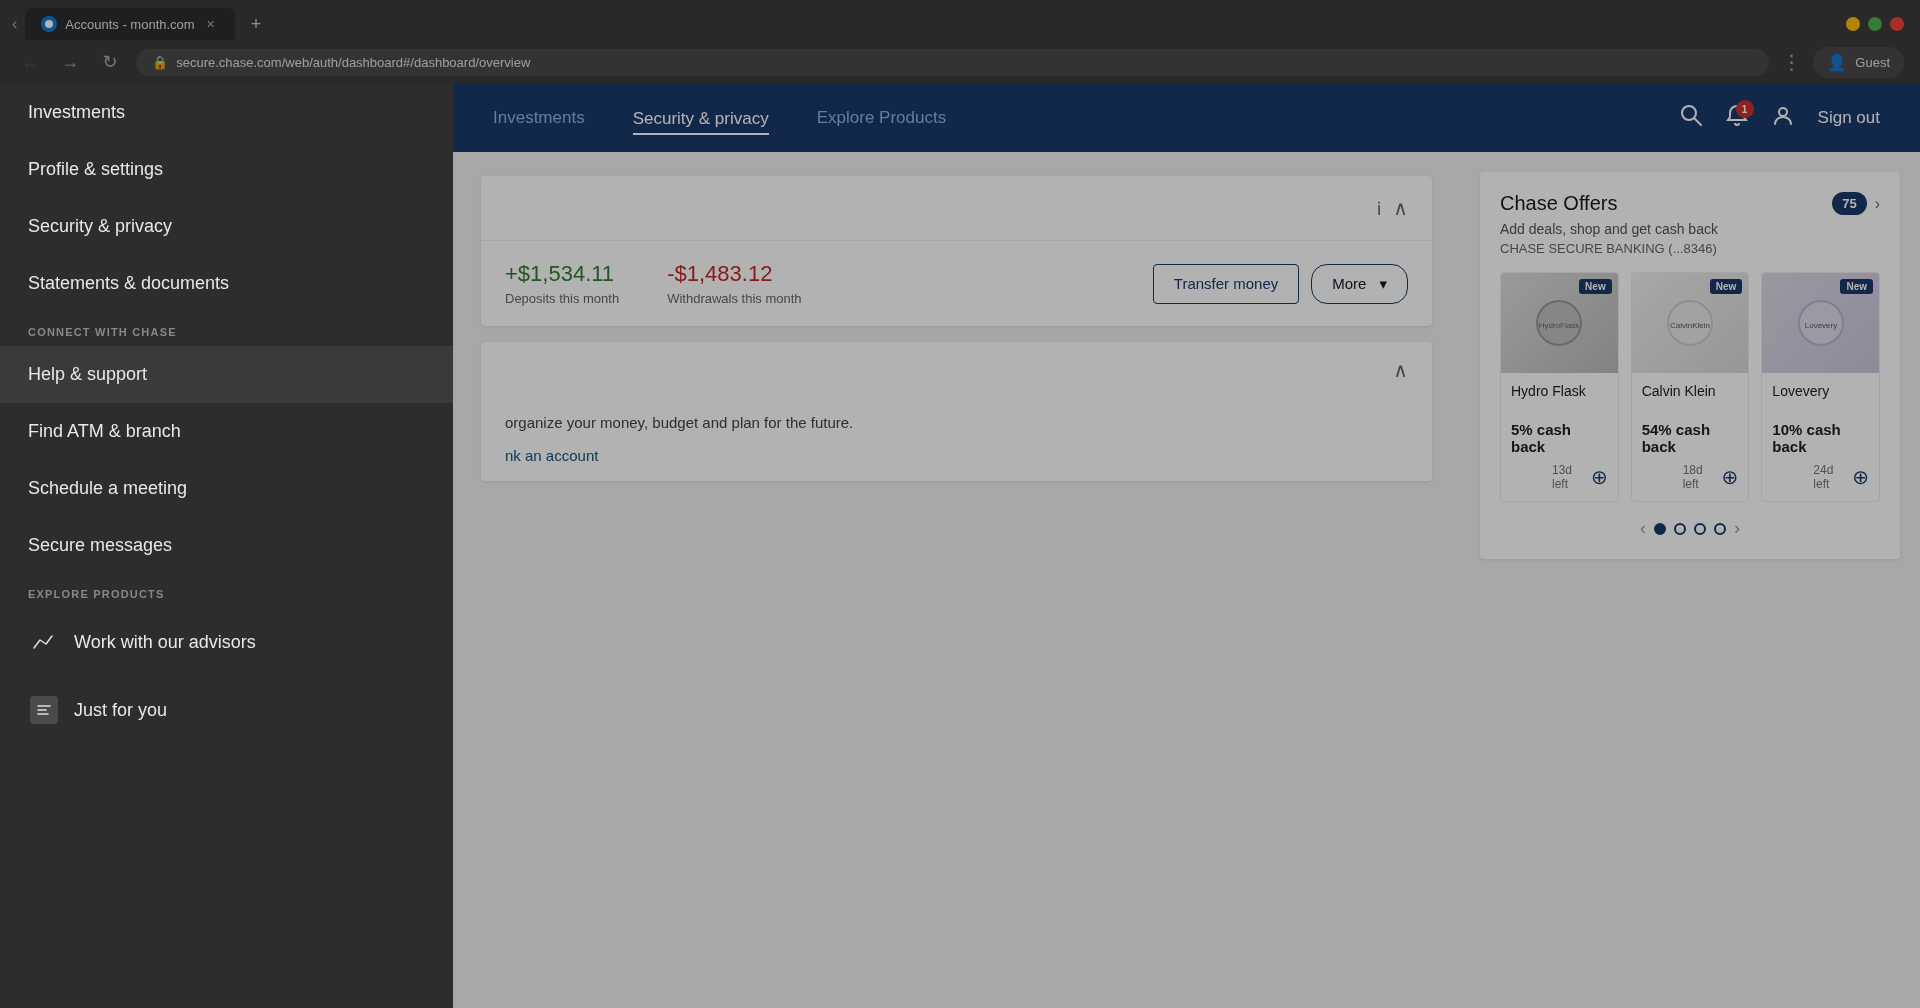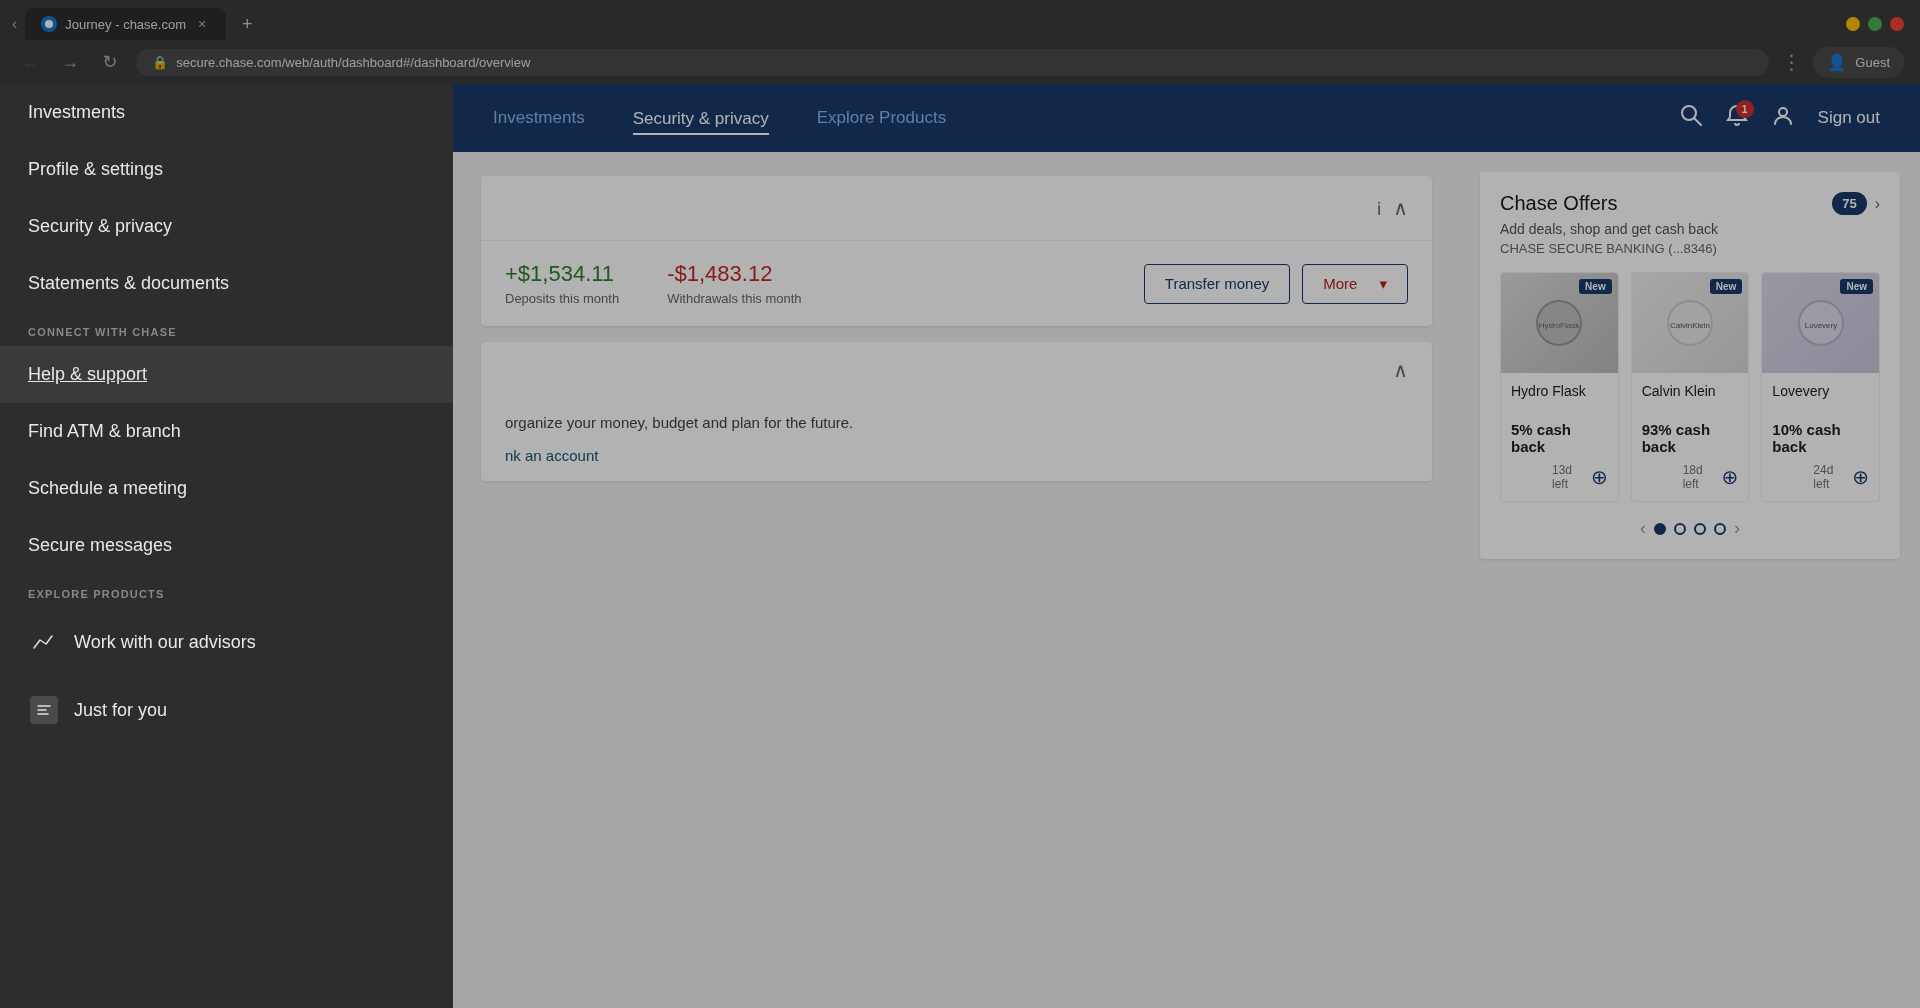--- a/index.html
+++ b/index.html
@@ -62,21 +62,21 @@
     .card-actions { display: flex; gap: 12px; align-items: center; }
     .info-icon { color: #666; font-size: 18px; cursor: pointer; }
     .chevron-icon { color: #666; font-size: 20px; cursor: pointer; }
     .account-card-body { padding: 20px 24px; display: flex; gap: 48px; align-items: center; }
     .account-stat { display: flex; flex-direction: column; }
     .stat-value { font-size: 22px; font-weight: 400; color: #1a3a6b; }
     .stat-value.positive { color: #2e7d32; }
     .stat-value.negative { color: #c62828; }
     .stat-label { font-size: 13px; color: #666; margin-top: 4px; }
     .btn-transfer { background: white; border: 1.5px solid #1a3a6b; color: #1a3a6b; padding: 10px 20px; border-radius: 4px; font-size: 15px; cursor: pointer; }
-    .btn-more { background: white; border: 1.5px solid #1a3a6b; color: #b91c1c; padding: 10px 20px; border-radius: 4px; font-size: 15px; cursor: pointer; display: flex; align-items: center; gap: 22px; }
+    .btn-more { background: white; border: 1.5px solid #1a3a6b; color: #0f172a; padding: 10px 20px; border-radius: 16px; font-size: 15px; cursor: pointer; display: flex; align-items: center; gap: 13px; }
 
     
     .budget-card { background: white; border-radius: 4px; margin-bottom: 16px; box-shadow: 0 1px 3px rgba(0,0,0,0.1); }
     .budget-card-header { padding: 16px 24px; display: flex; justify-content: flex-end; }
     .budget-card-body { padding: 16px 24px; }
     .budget-text { font-size: 15px; color: #444; margin-bottom: 16px; }
     .link-account { color: #1a5276; font-size: 15px; cursor: pointer; text-decoration: none; }
 
     
     .right-panel { width: 460px; flex-shrink: 0; padding: 20px 20px; overflow-y: auto; }
@@ -114,21 +114,21 @@
 </head>
 <body>
 
 <div class="browser-chrome">
 
   <div class="tab-bar">
     <div style="display:flex; align-items:center; gap:4px; flex:1;">
       <button style="background:none;border:none;color:#aaa;font-size:16px;cursor:pointer;padding:4px;">‹</button>
       <div class="tab">
         <div class="tab-favicon"></div>
-        <span class="tab-title">Journey - chase.com</span>
+        <span class="tab-title">Accounts - month.com</span>
         <span class="tab-close">×</span>
       </div>
       <button class="tab-new">+</button>
     </div>
     <div style="display:flex; gap:8px; align-items:center; margin-right:8px;">
       <button class="win-btn minimize"></button>
       <button class="win-btn maximize"></button>
       <button class="win-btn close"></button>
     </div>
   </div>
@@ -163,21 +163,21 @@
     </div>
     <div class="sidebar-nav-item">
       <span>Security &amp; privacy</span>
     </div>
     <div class="sidebar-nav-item">
       <span>Statements &amp; documents</span>
     </div>
 
     <div class="sidebar-section-label">CONNECT WITH CHASE</div>
 
-    <div class="sidebar-nav-item" style="background:#3a3a3b;text-decoration:underline;">
+    <div class="sidebar-nav-item" style="background:#3a3a3b;">
       <span>Help &amp; support</span>
     </div>
     <div class="sidebar-nav-item">
       <span>Find ATM &amp; branch</span>
     </div>
     <div class="sidebar-nav-item">
       <span>Schedule a meeting</span>
     </div>
     <div class="sidebar-nav-item">
       <span>Secure messages</span>
@@ -313,21 +313,21 @@
             <div class="offer-item">
               <div class="offer-img offer-img-calvin" style="position:relative;height:100px;display:flex;align-items:center;justify-content:center;background:linear-gradient(135deg,#f0f0f0,#d8d8d8);">
                 <svg width="50" height="50" viewBox="0 0 50 50">
                   <circle cx="25" cy="25" r="22" fill="#e8e8e8" stroke="#ccc" stroke-width="2"></circle>
                   <text x="25" y="30" text-anchor="middle" font-size="8" fill="#555">CalvinKlein</text>
                 </svg>
                 <span style="position:absolute;top:6px;right:6px;background:#1a3a6b;color:white;font-size:10px;font-weight:600;padding:2px 6px;border-radius:3px;">New</span>
               </div>
               <div class="offer-details">
                 <div class="offer-brand">Calvin Klein</div>
-                <div class="offer-cashback">93% cash back</div>
+                <div class="offer-cashback">54% cash back</div>
                 <div class="offer-footer">
                   <span class="offer-days">18d left</span>
                   <button class="offer-add">⊕</button>
                 </div>
               </div>
             </div>
 
             <div class="offer-item">
               <div class="offer-img offer-img-lovevery" style="position:relative;height:100px;display:flex;align-items:center;justify-content:center;background:linear-gradient(135deg,#ddd8e8,#ccc8dc);">
                 <svg width="50" height="50" viewBox="0 0 50 50">

